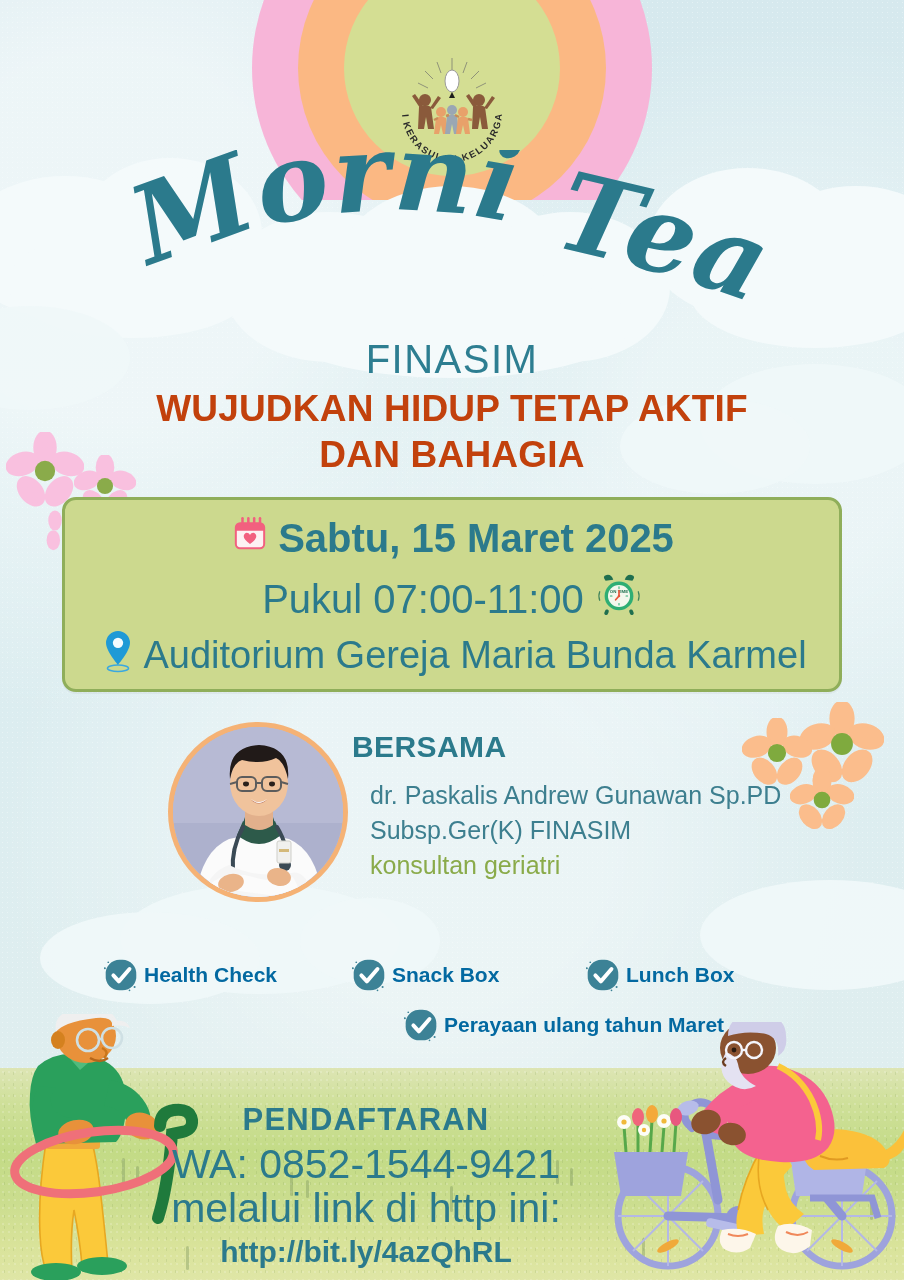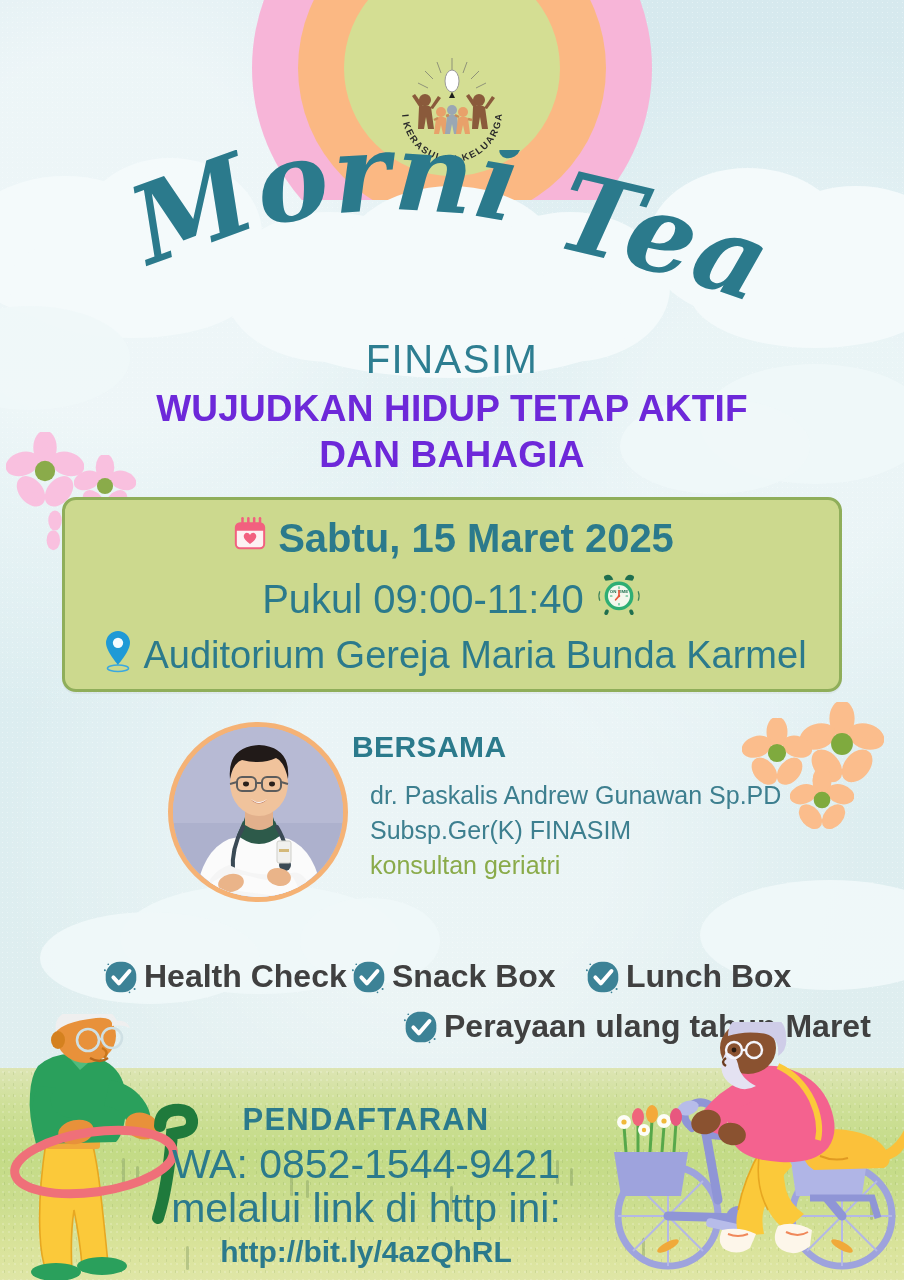--- a/index.html
+++ b/index.html
@@ -89,21 +89,21 @@
   .headings{
     position:absolute; left:0; top:336px; width:904px; text-align:center;
     color:#2b7a8c;
   }
   .h-seminar{
     font-size:40px; font-weight:400; letter-spacing:1.5px; line-height:46px;
     color:#2d7e91;
   }
   .h-main{
     font-size:37px; font-weight:700; letter-spacing:.2px; line-height:46px;
-    color:#6d28d9; margin-top:4px;
+    color:#c2410c; margin-top:4px;
   }
 
   
   .flower{ position:absolute; }
   .flower svg{ display:block; }
 
   
   .infobox{
     position:absolute; left:62px; top:497px; width:780px; height:195px;
     background:#ccd98e;
@@ -131,21 +131,21 @@
   .photo-inner{ position:absolute; inset:0; }
   .speaker-text{ position:absolute; left:352px; top:18px; }
   .bersama{ font-size:30px; font-weight:700; color:#2b7a8c; letter-spacing:.4px; }
   .sp-line{ font-size:25px; color:#3d7f8f; line-height:35px; margin-left:18px; }
   .sp-role{ font-size:25px; color:#8aab4a; line-height:35px; margin-left:18px; }
 
   
   .benefits{ position:absolute; left:0; top:952px; width:904px; height:110px; }
   .bene{
     position:absolute; display:flex; align-items:center; gap:6px;
-    color:#404040; font-size:32px; font-weight:700; white-space:nowrap;
+    color:#0369a1; font-size:21px; font-weight:700; white-space:nowrap;
   }
   .check-ico{ width:34px; height:34px; flex:0 0 34px; }
   .check-ico svg{ display:block; }
 
   
   .reg{
     position:absolute; left:0; top:1098px; width:732px; text-align:center;
     color:#2b7a8c;
   }
   .reg-title{ font-size:31px; font-weight:700; letter-spacing:1.2px; line-height:44px; }
@@ -369,21 +369,21 @@
             <line x1="29" y1="5" x2="29" y2="12"></line>
             <line x1="36" y1="5" x2="36" y2="12"></line>
           </g>
           <path d="M24 36 c-7 -5 -9 -9 -6.5 -12 c2 -2.4 5 -1.4 6.5 1.2 c1.5 -2.6 4.5 -3.6 6.5 -1.2 c2.5 3 0.5 7 -6.5 12z" fill="#f2607f"></path>
         </svg>
       </span>
       <span>Sabtu, 15 Maret 2025</span>
     </div>
 
     <div class="info-line info-time">
-      <span>Pukul 09:00-11:40</span>
+      <span>Pukul 07:00-11:00</span>
       <span class="info-emoji" style="margin-left:12px;">
         <svg width="46" height="46" viewBox="0 0 48 48">
           <g fill="#1f6f4f">
             <path d="M10 9 q-4 -5 1 -6 q5 -1 7 5 z"></path>
             <path d="M38 9 q4 -5 -1 -6 q-5 -1 -7 5 z"></path>
             <rect x="9" y="39" width="4" height="6" rx="2" transform="rotate(22 11 42)"></rect>
             <rect x="35" y="39" width="4" height="6" rx="2" transform="rotate(-22 37 42)"></rect>
           </g>
           <circle cx="24" cy="25" r="15" fill="#2fae74"></circle>
           <circle cx="24" cy="25" r="11.5" fill="#f4f8ee"></circle>

